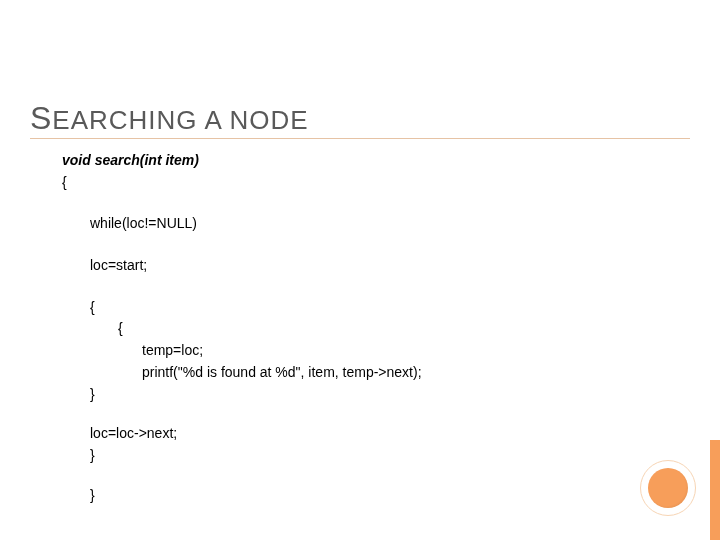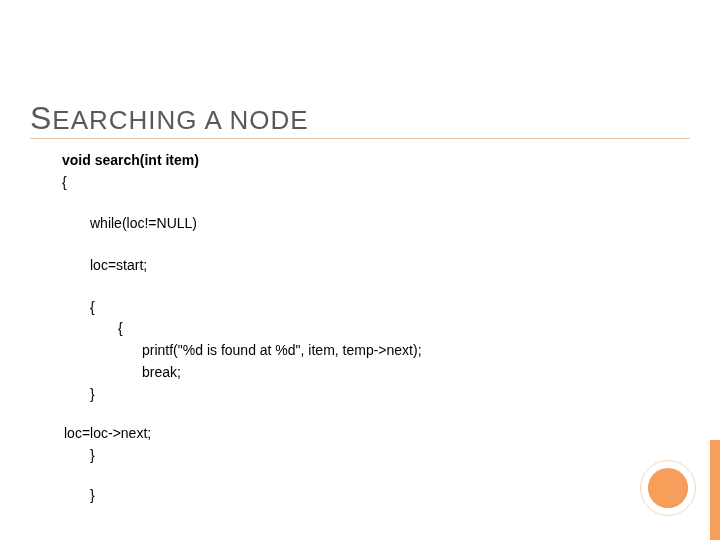--- a/index.html
+++ b/index.html
@@ -43,40 +43,41 @@
     position: absolute;
     top: 150px;
     left: 62px;
     width: 600px;
     color: #000000;
     font-size: 14px;
     line-height: 1.55;
   }
   .sig {
     font-weight: bold;
+    font-style: italic;
   }
   .brace {
     margin-top: 0px;
   }
   .blk1 {
     margin-top: 20px;
     margin-left: 28px;
   }
   .blk2 {
     margin-left: 56px;
   }
   .blk3 {
     margin-left: 80px;
   }
   .close1 {
     margin-left: 28px;
   }
   .after {
     margin-top: 18px;
-    margin-left: 2px;
+    margin-left: 28px;
   }
   .afterbrace {
     margin-left: 28px;
   }
   .finalbrace {
     margin-top: 18px;
     margin-left: 28px;
   }
   .circle-outer {
     position: absolute;
@@ -124,22 +125,22 @@
   <div class="body">
     <div class="sig">void search(int item)</div>
     <div class="brace">{</div>
 
     <div class="blk1">while(loc!=NULL)</div>
     <div class="blk1">loc=start;</div>
     <div class="blk1">{</div>
 
     <div class="blk2">{</div>
 
+    <div class="blk3">temp=loc;</div>
     <div class="blk3"> printf("%d is found at %d", item, temp-&gt;next);</div>
-    <div class="blk3">break;</div>
 
     <div class="close1">}</div>
 
     <div class="after">loc=loc-&gt;next;</div>
     <div class="afterbrace">}</div>
 
     <div class="finalbrace">}</div>
   </div>
 
   <div class="circle-outer">

